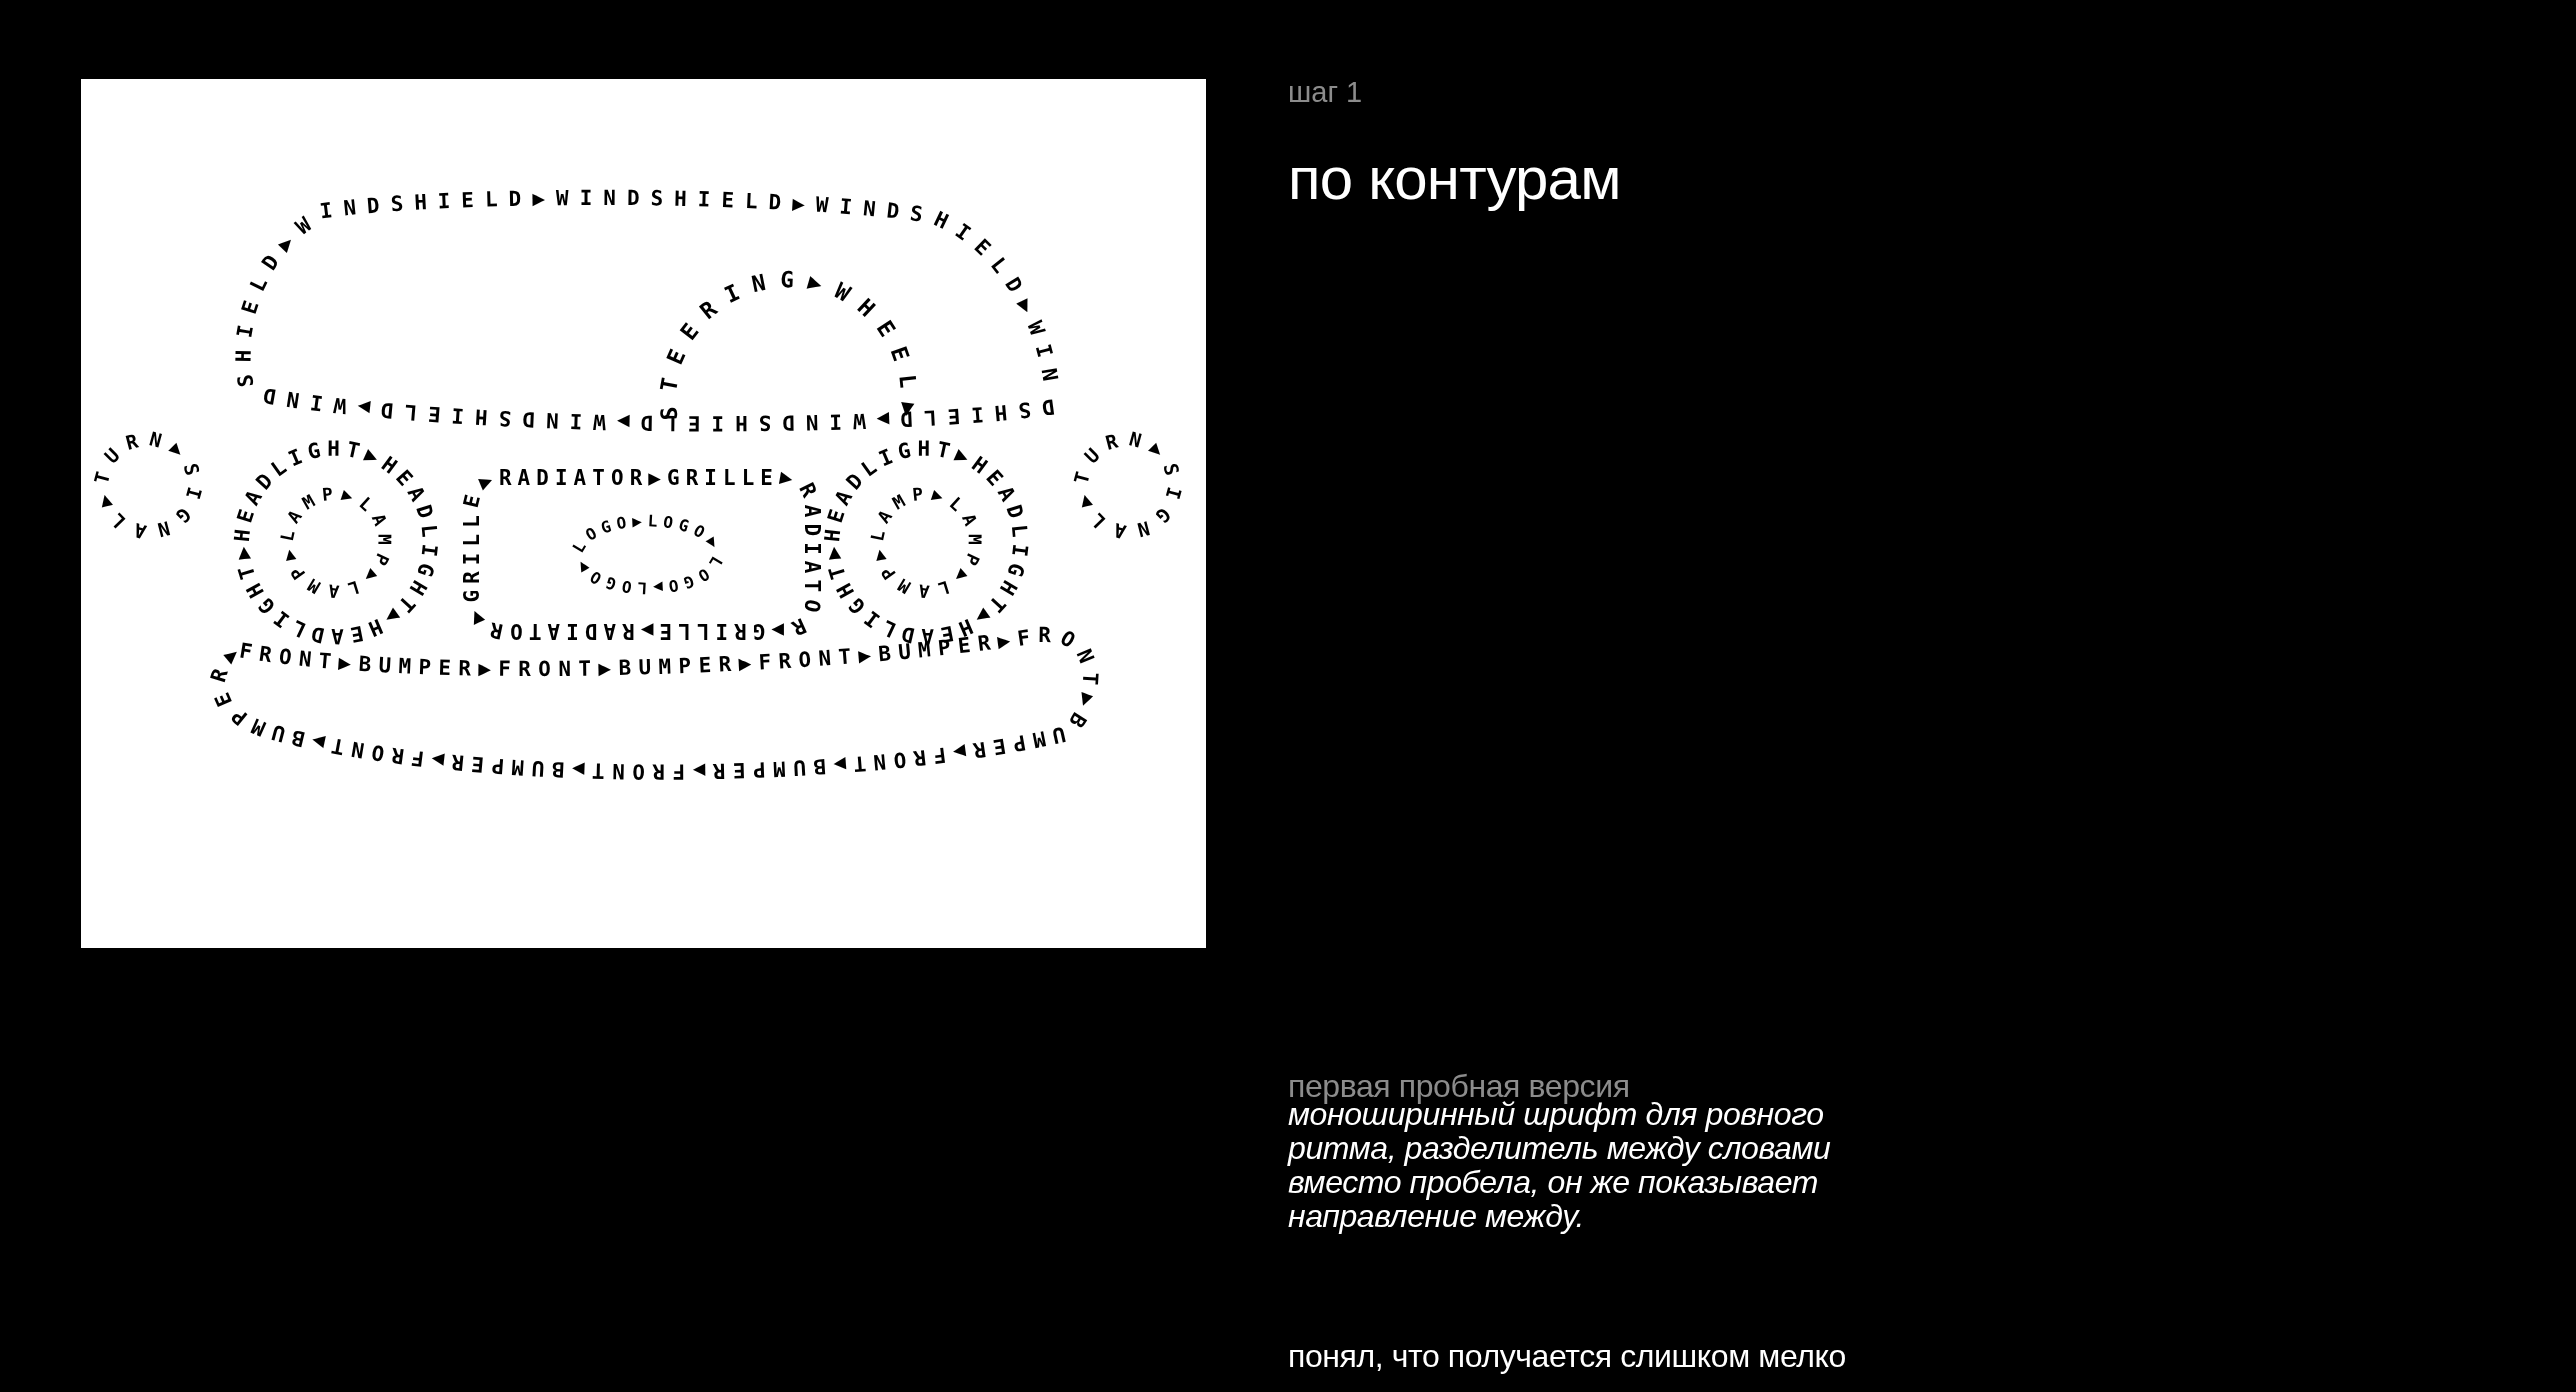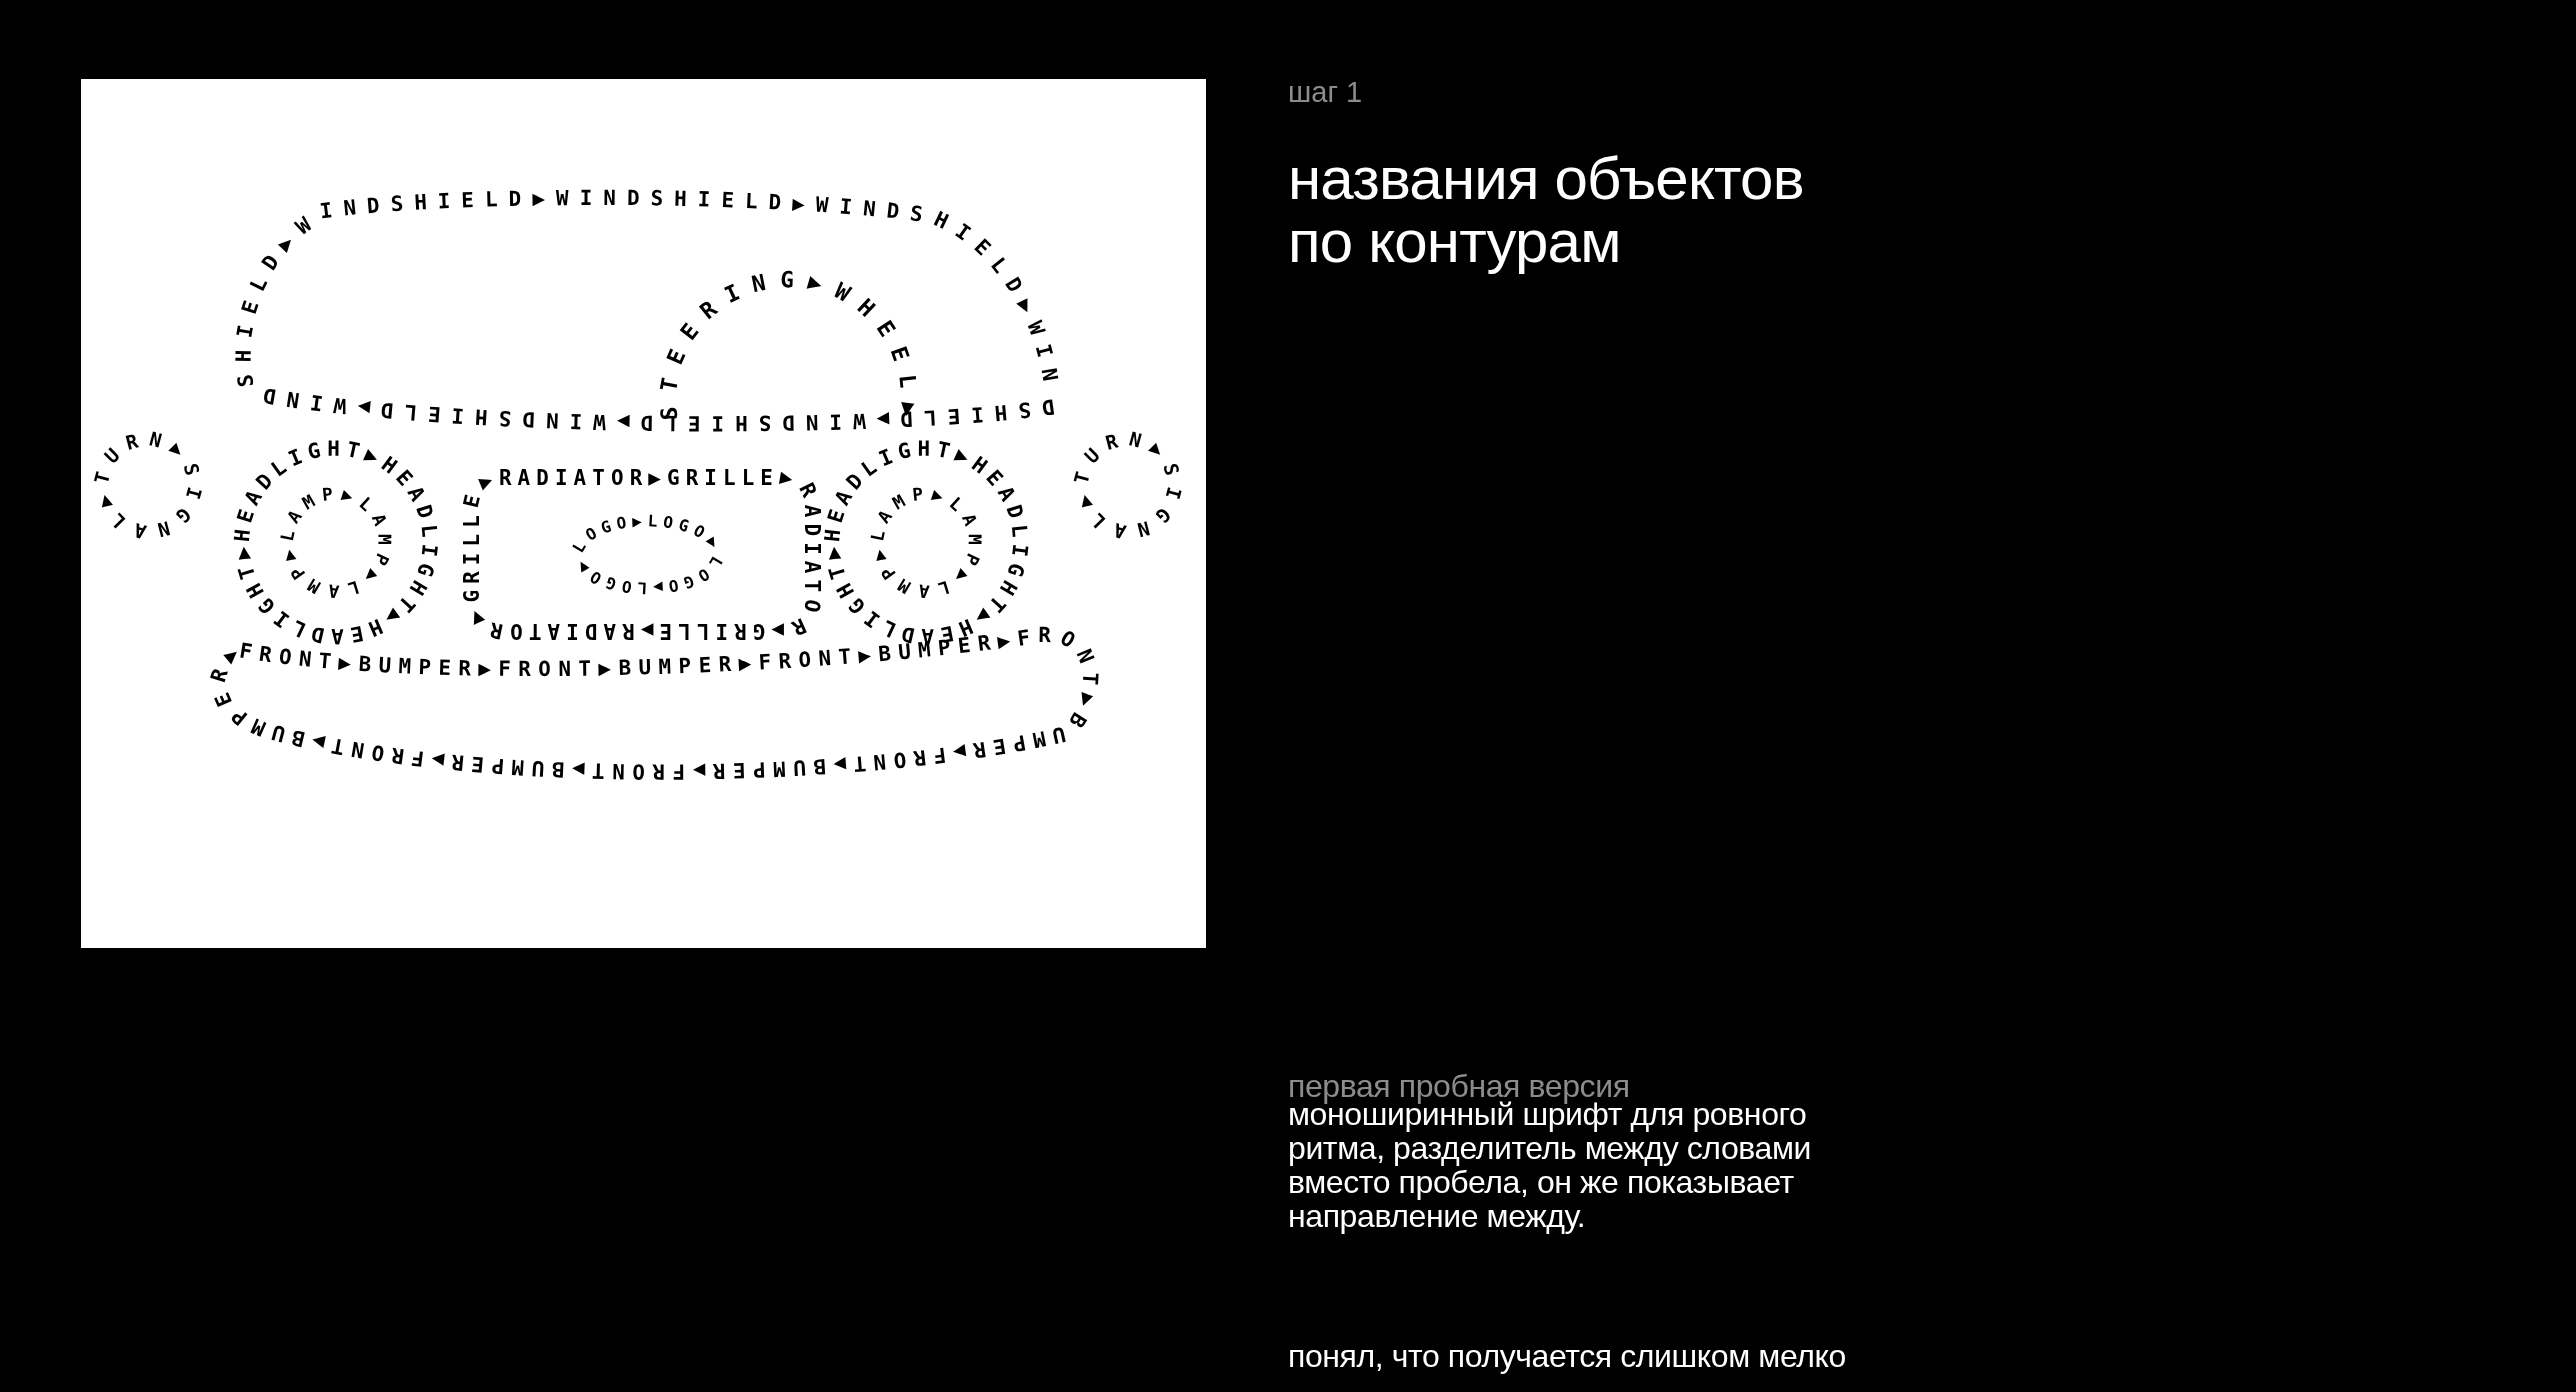--- a/index.html
+++ b/index.html
@@ -29,21 +29,21 @@
   .t-grille{font-size:26px;letter-spacing:7.6px;}
   .t-logo{font-size:20px;letter-spacing:6.7px;}
   .t-bumper{font-size:26px;letter-spacing:9.3px;}
   .t-signal{font-size:24px;letter-spacing:11.2px;}
 
   .col-block{position:absolute;left:1288px;color:#fff;}
   .step{top:76px;font-size:29px;line-height:32px;color:#8c8c8c;letter-spacing:0;text-align:right;}
   .title{top:147px;font-size:60px;line-height:63px;letter-spacing:-0.8px;color:#fff;}
   .caption{top:1069px;font-size:32px;line-height:34px;color:#8c8c8c;letter-spacing:-0.4px;}
   .para{font-size:32px;line-height:34px;letter-spacing:-0.4px;color:#fff;}
-  .para1{top:1097px;}
+  .para1{top:1097px;font-style:italic;}
   .para2{top:1339px;}
 </style>
 </head>
 <body>
 
 <div class="canvas">
   <svg viewBox="0 0 1398 1082" xmlns="http://www.w3.org/2000/svg">
 
     <path id="p-windshield" fill="none" d="M 214 382 C 196 300 238 206 310 172 C 480 150 860 152 1048 178 C 1130 200 1192 300 1200 400 C 1000 428 470 430 214 382 Z"></path>
     <path id="p-steering" fill="none" d="M 742 424 A 140 140 0 1 1 1015 436"></path>
@@ -89,21 +89,20 @@
     </text>
     <text class="ring t-signal">
       <textPath href="#p-signal-r">TURN▶SIGNAL▶</textPath>
     </text>
   </svg>
 </div>
 
 <div class="col-block step">шаг 1</div>
 
 <div class="col-block title">
-  <div>названия объектов</div>
   <div>по контурам</div>
 </div>
 
 <div class="col-block caption">первая пробная версия</div>
 
 <div class="col-block para para1">
   <div>моноширинный шрифт для ровного</div>
   <div>ритма, разделитель между словами</div>
   <div>вместо пробела, он же показывает</div>
   <div>направление между.</div>

